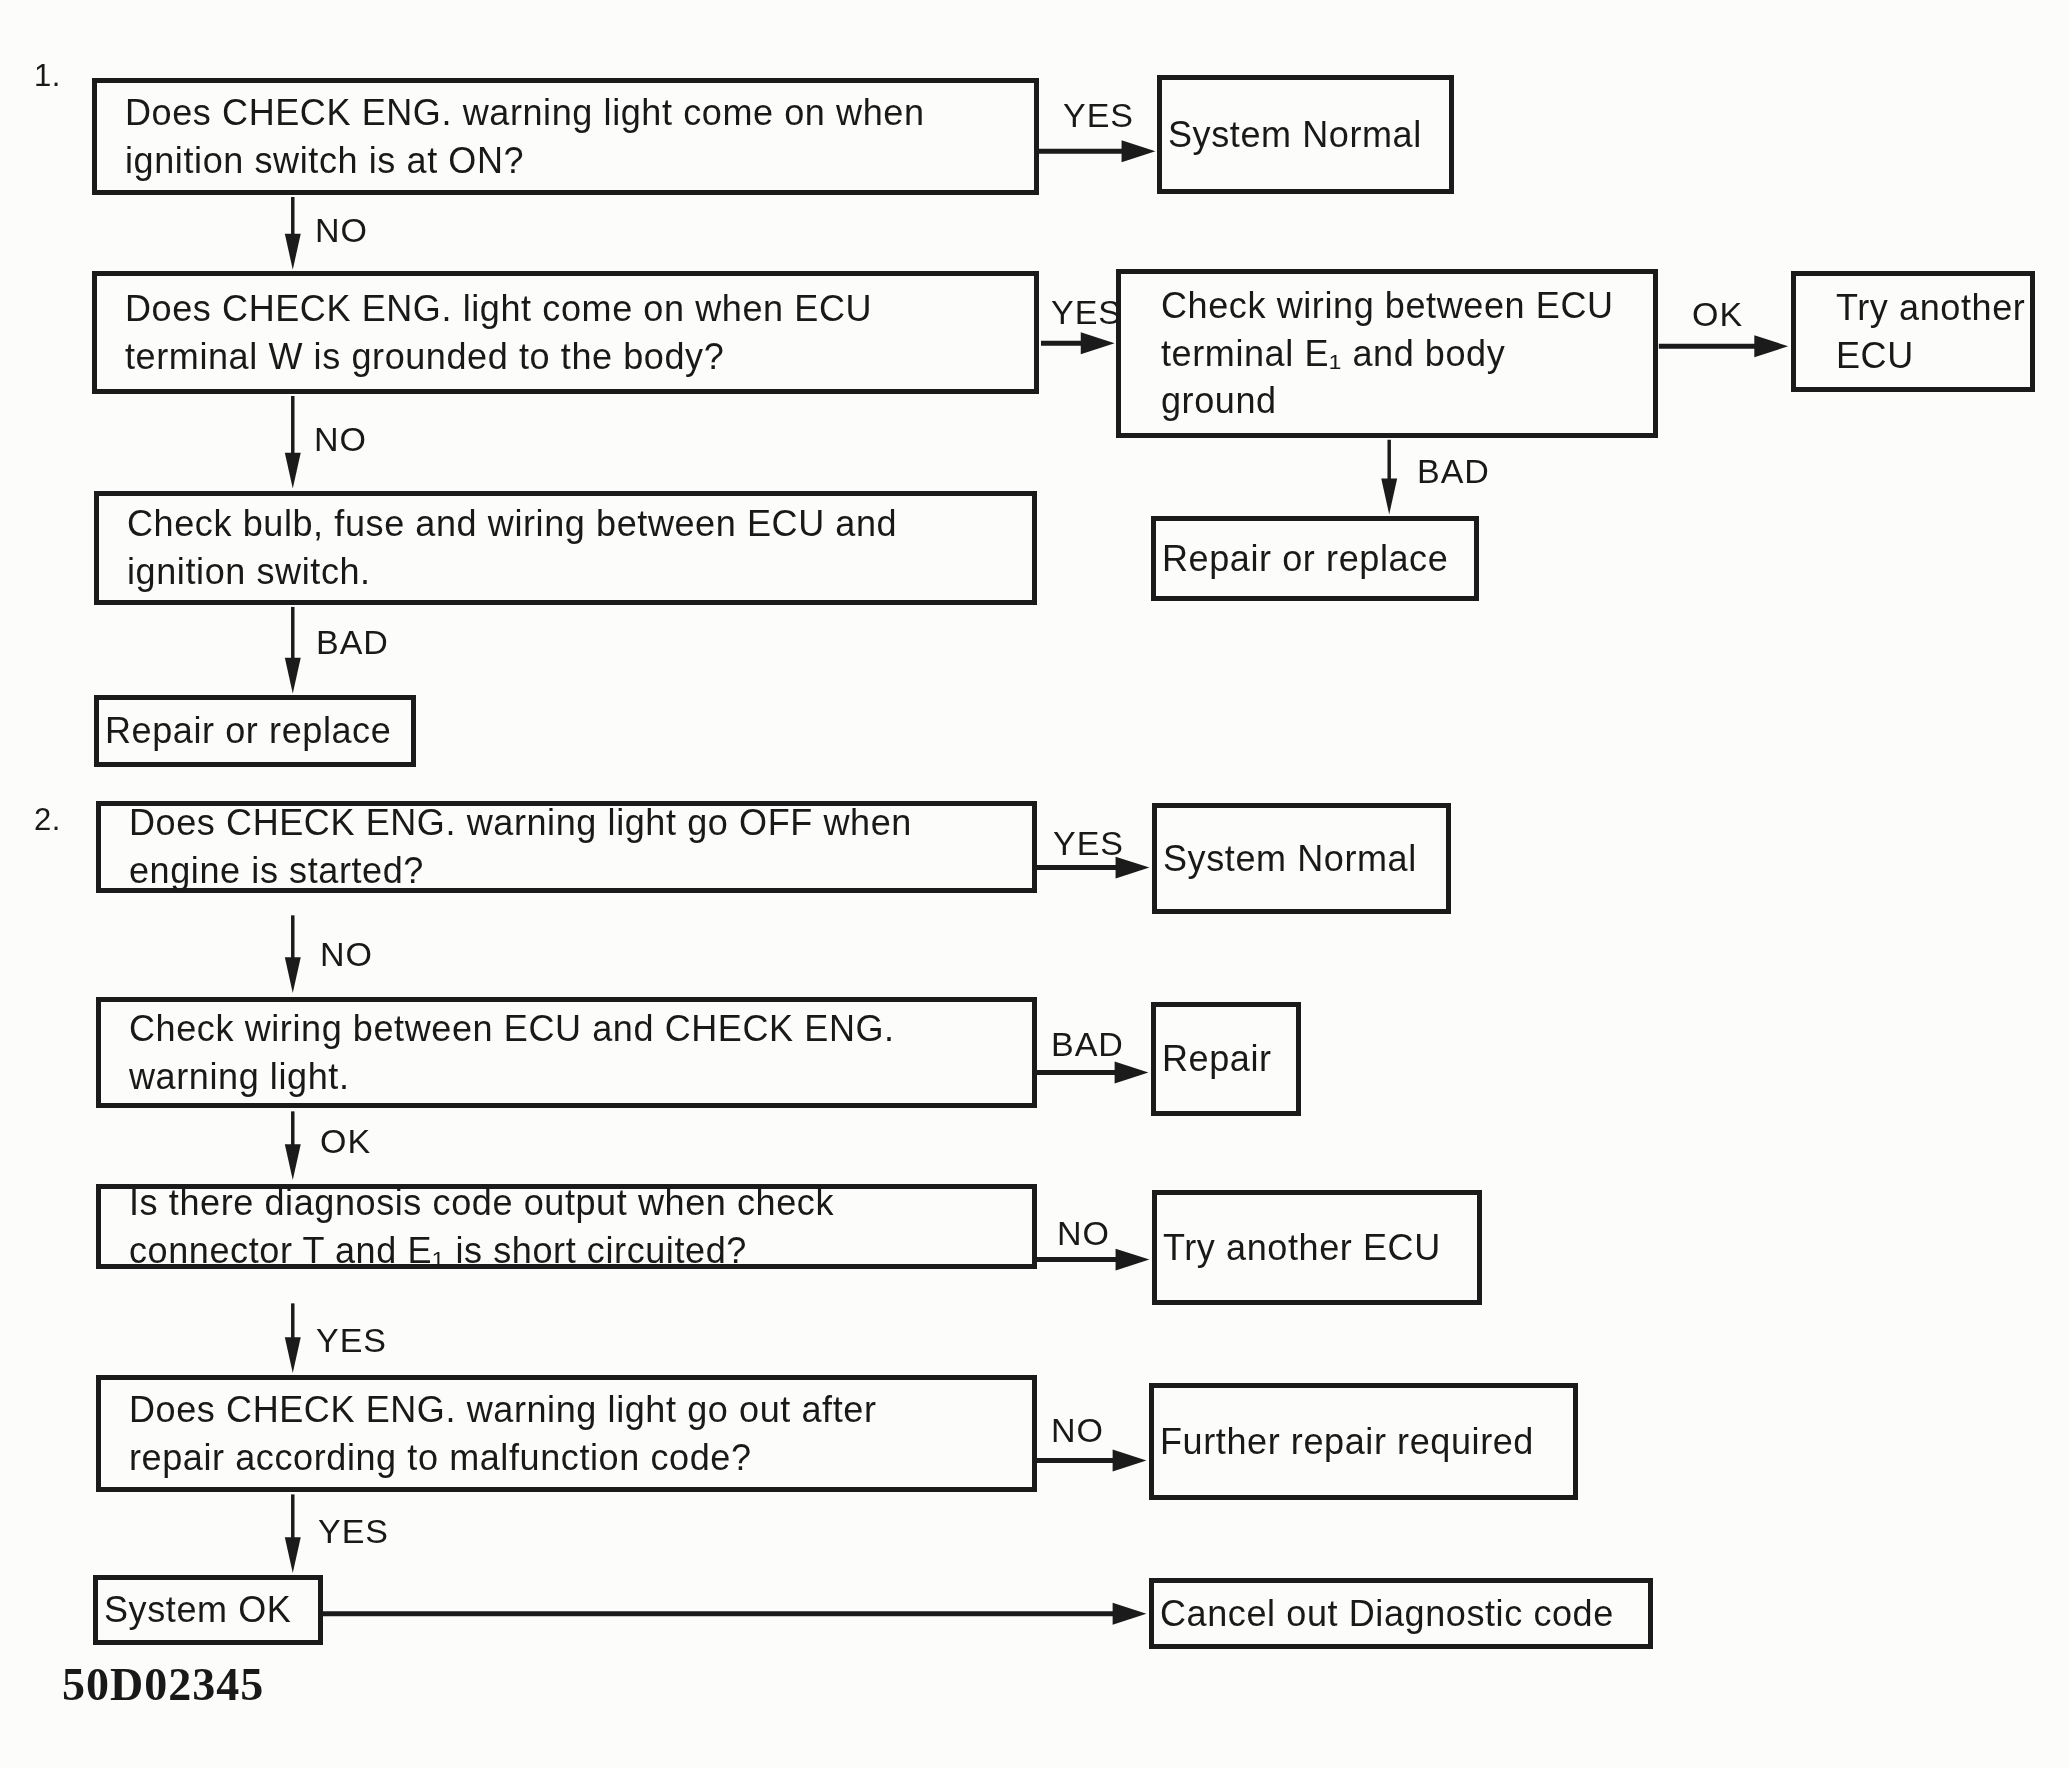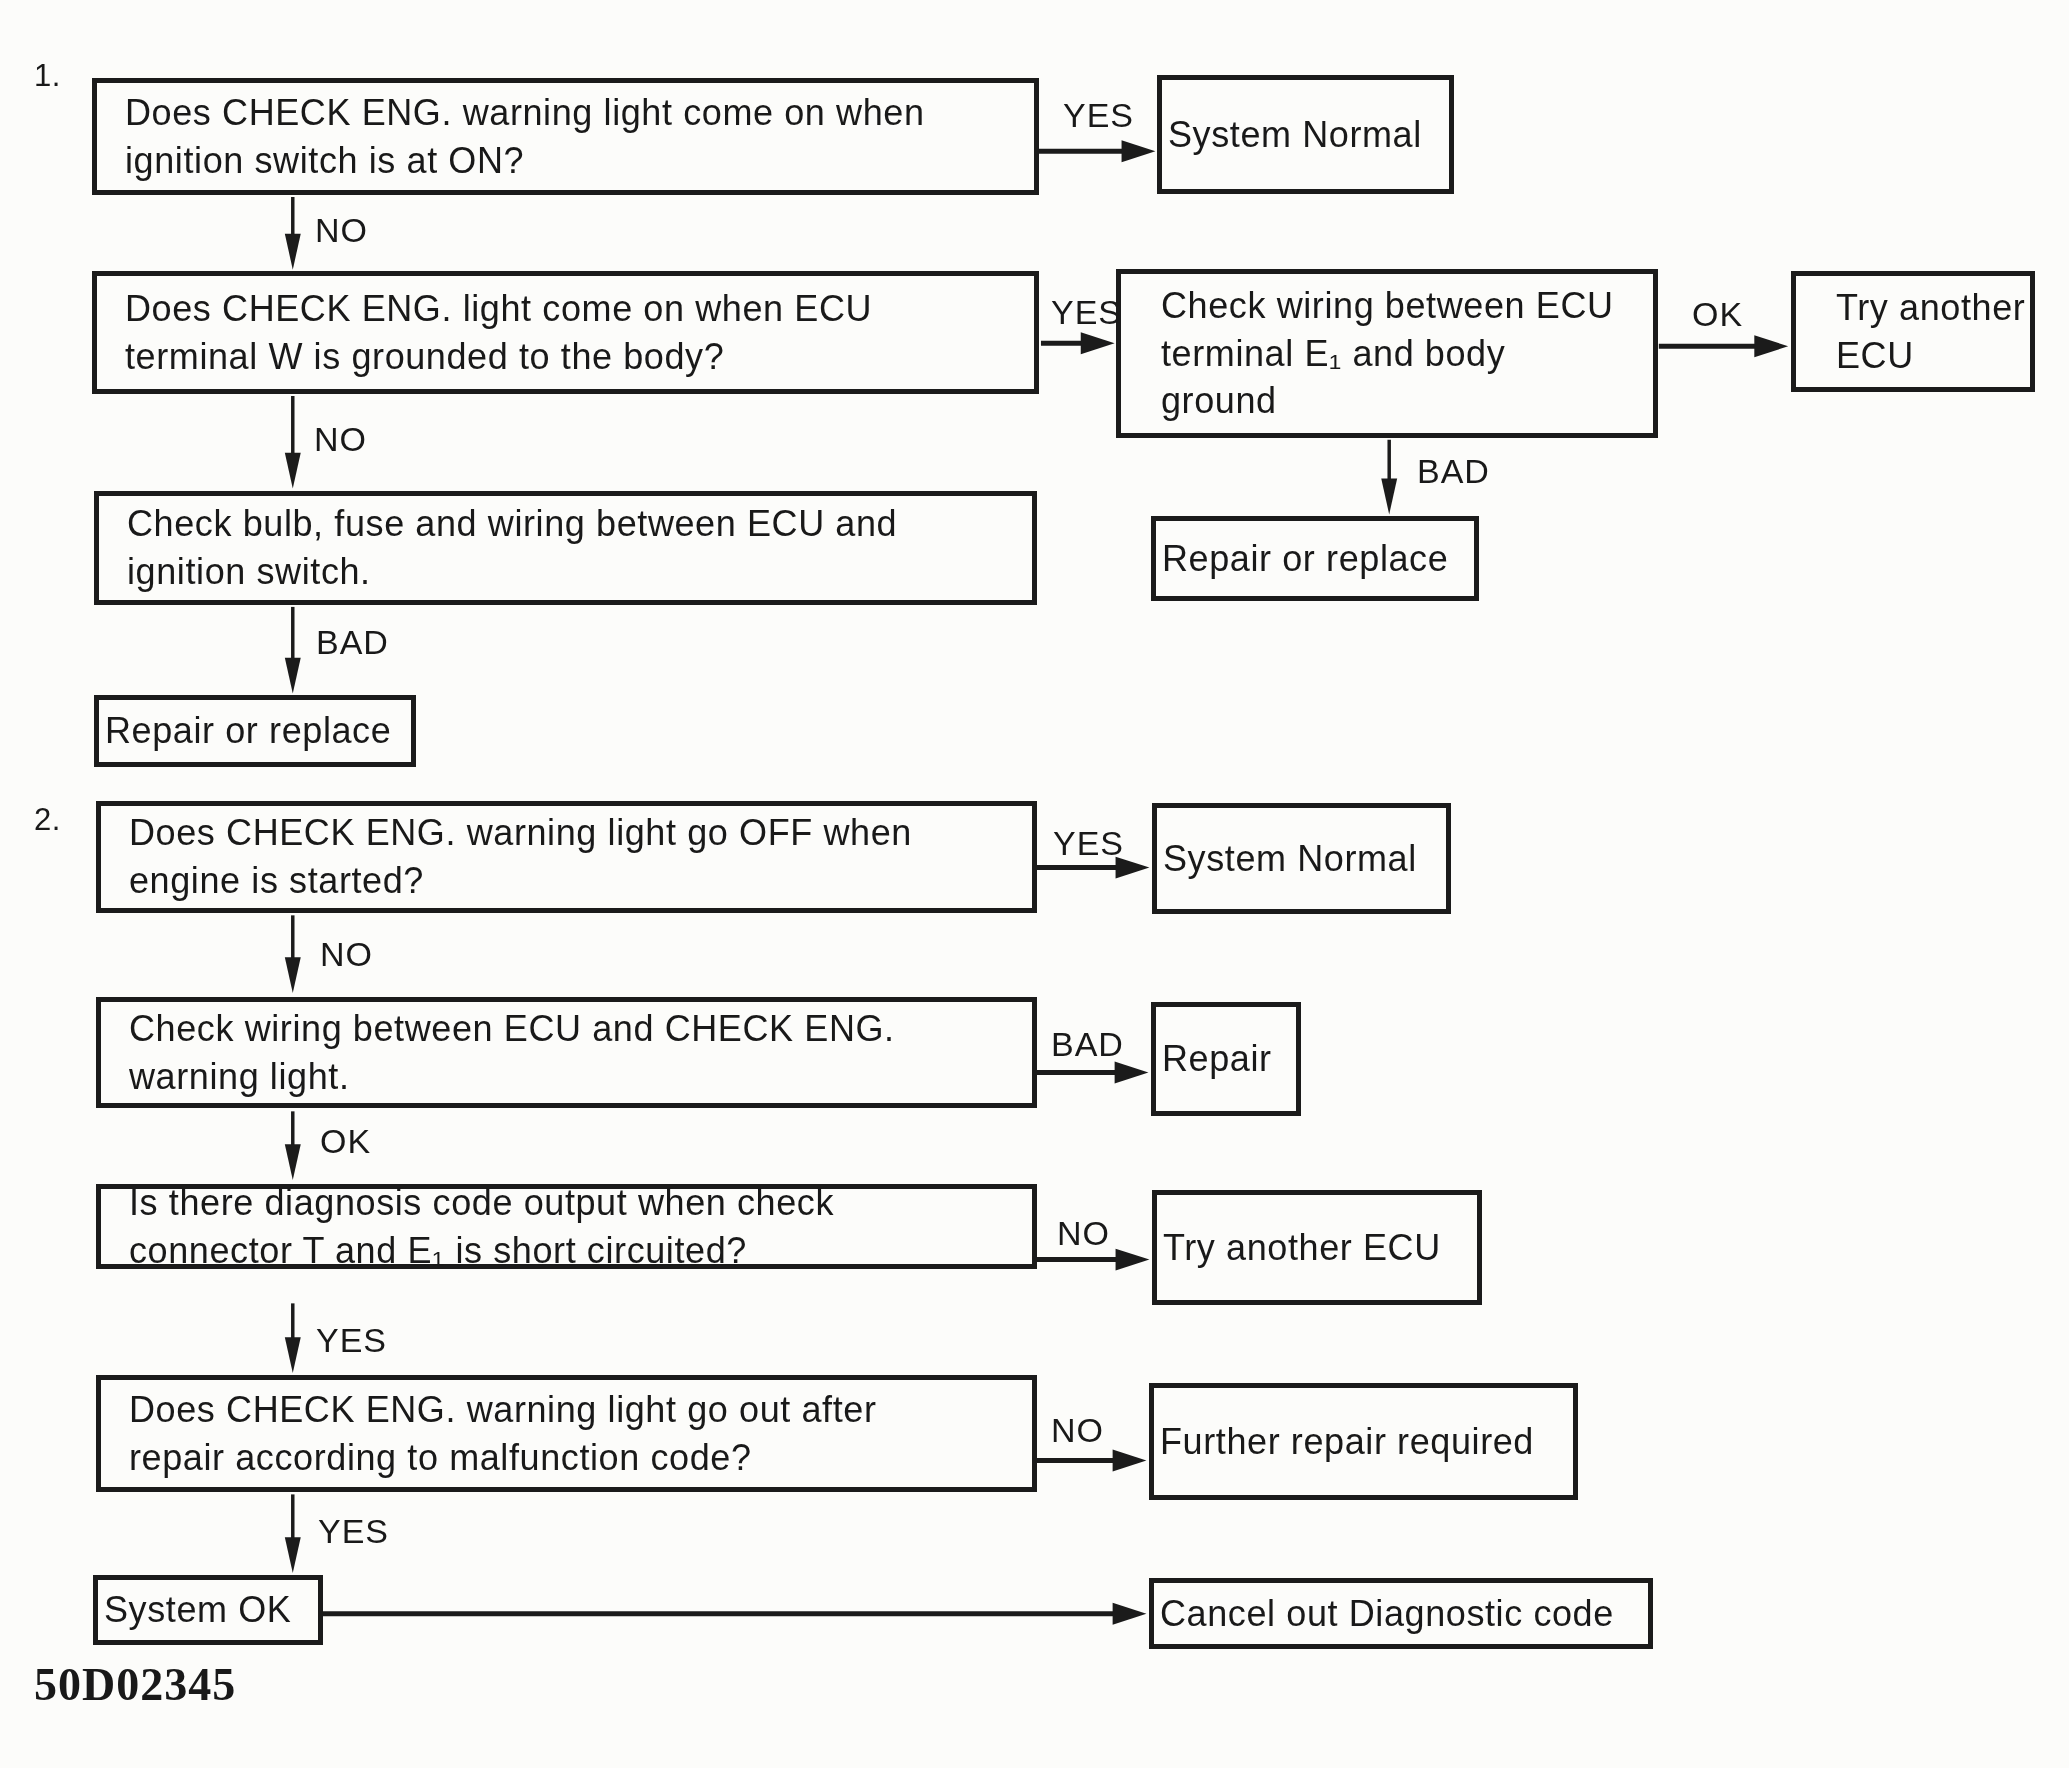--- a/index.html
+++ b/index.html
@@ -28,21 +28,21 @@
     position:absolute;
     font-size:34px;letter-spacing:1px;white-space:nowrap;
   }
   .section-num{
     position:absolute;
     font-size:31px;letter-spacing:0.5px;
   }
   .fig-code{
     position:absolute;
     font-family:"Liberation Serif","DejaVu Serif",serif;
-    font-weight:bold;font-size:46px;letter-spacing:1px;
+    font-weight:bold;font-size:46px;letter-spacing:1px;margin-left:28px;
   }
 </style>
 </head>
 <body>
 
 <div class="page">
 
   <svg class="wires" width="2070" height="1768" viewBox="0 0 2080 1777">
 
     <g stroke="#1b1b1b" stroke-width="5">
@@ -121,21 +121,21 @@
   </div>
 
   <div class="box pad-sm" style="left:1151px;top:516px;width:328px;height:85px">
     <span class="bl">Repair or replace</span>
   </div>
 
   <div class="box pad-sm" style="left:94px;top:695px;width:322px;height:72px">
     <span class="bl">Repair or replace</span>
   </div>
 
-  <div class="box" style="left:96px;top:801px;width:941px;height:112px">
+  <div class="box" style="left:96px;top:801px;width:941px;height:92px">
     <span class="bl">Does CHECK ENG. warning light go OFF when</span>
     <span class="bl">engine is started?</span>
   </div>
 
   <div class="box pad-sm" style="left:1152px;top:803px;width:299px;height:111px">
     <span class="bl">System Normal</span>
   </div>
 
   <div class="box" style="left:96px;top:997px;width:941px;height:111px">
     <span class="bl">Check wiring between ECU and CHECK ENG.</span>

